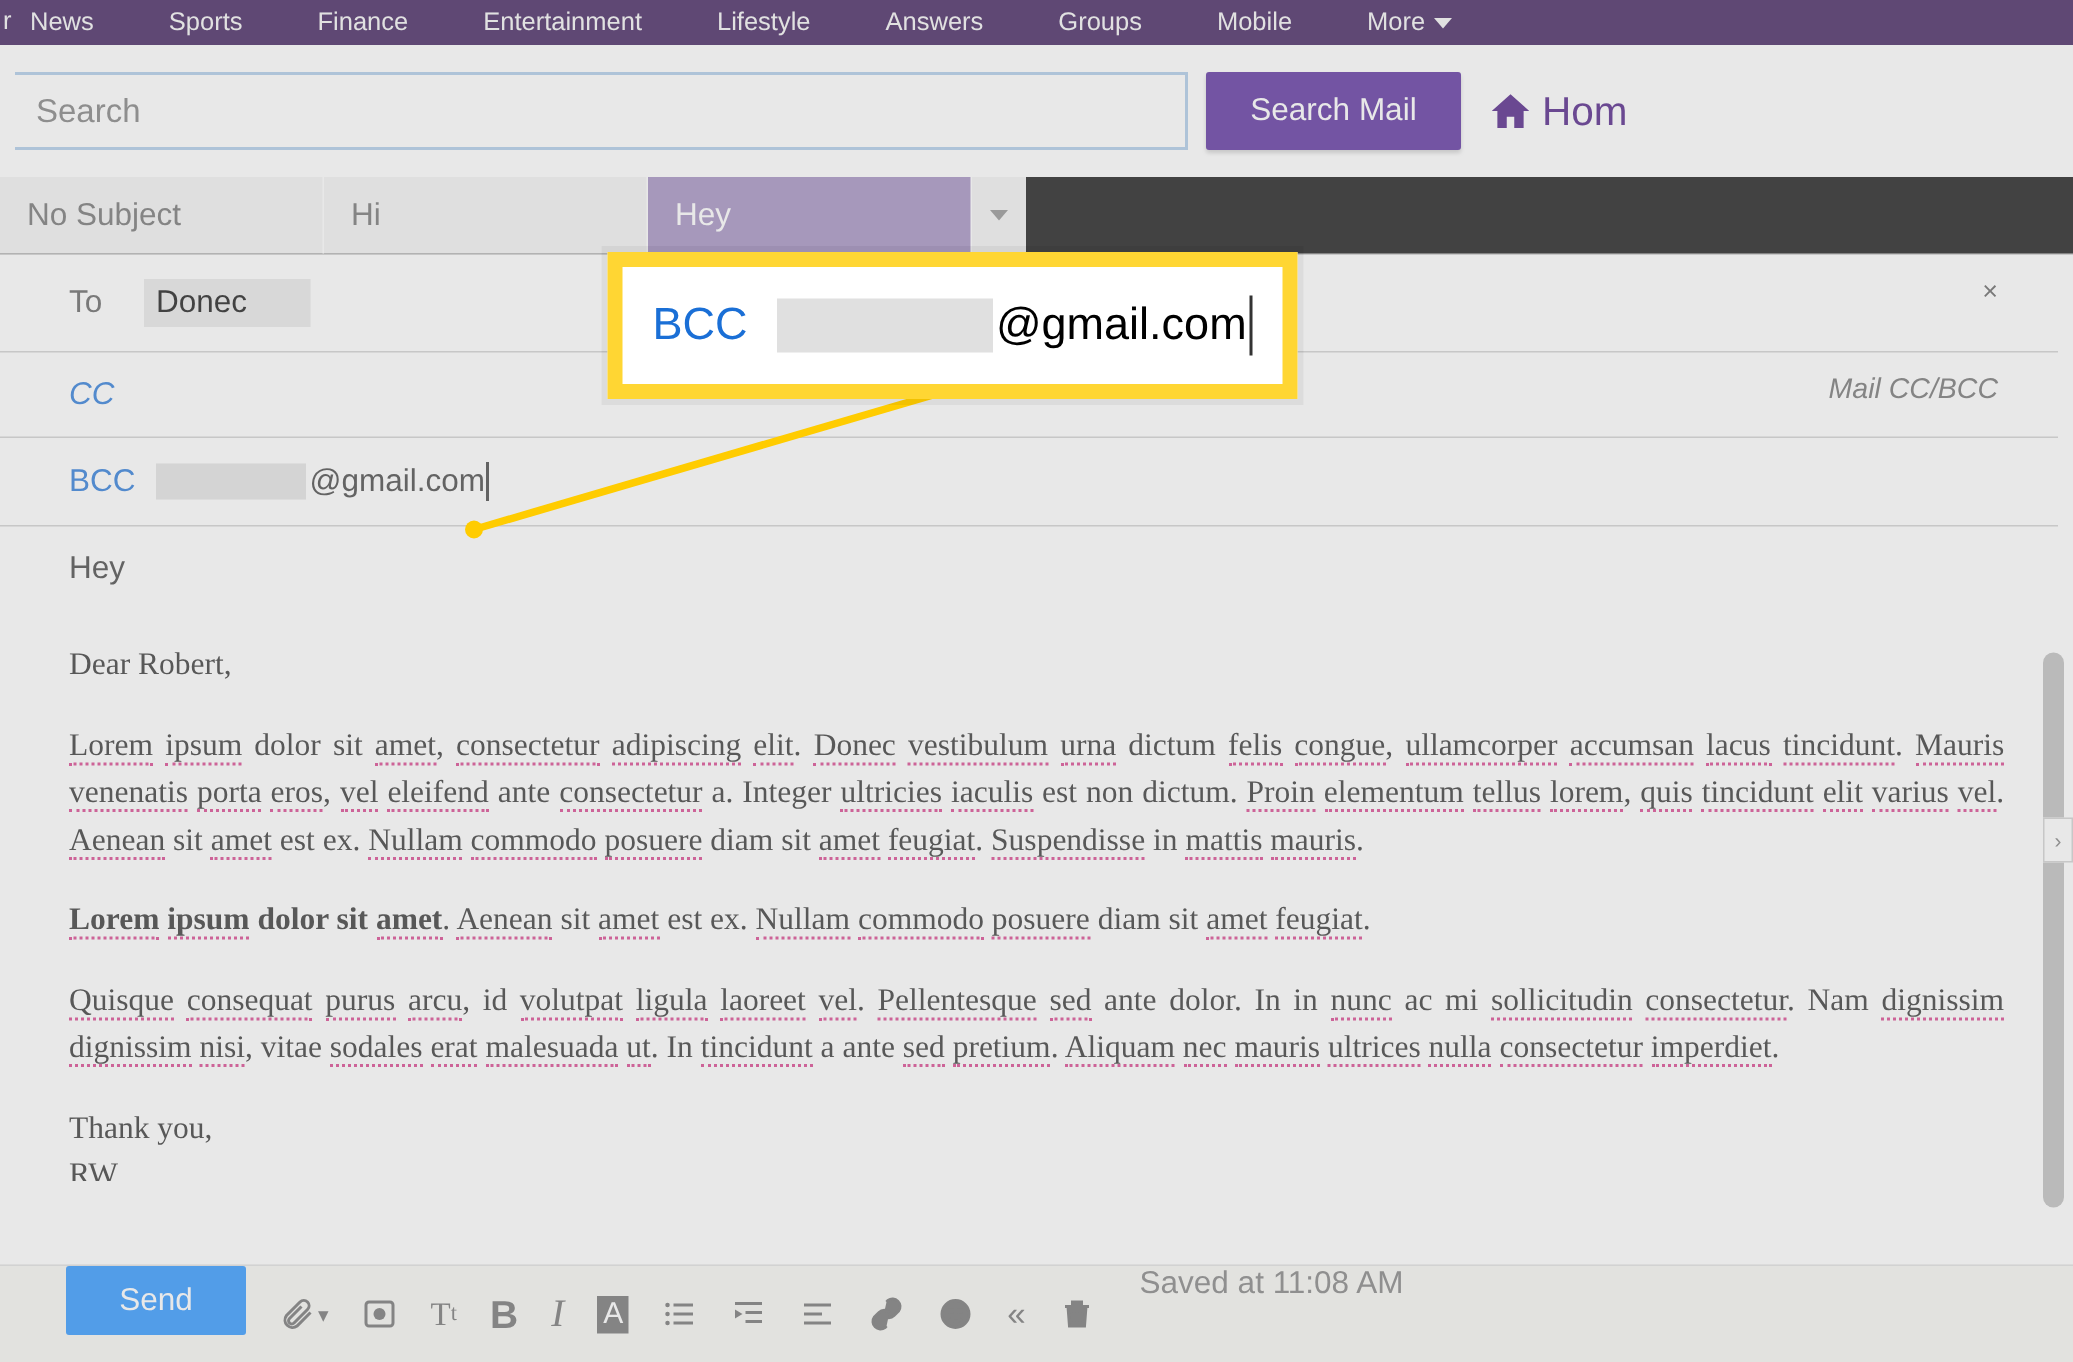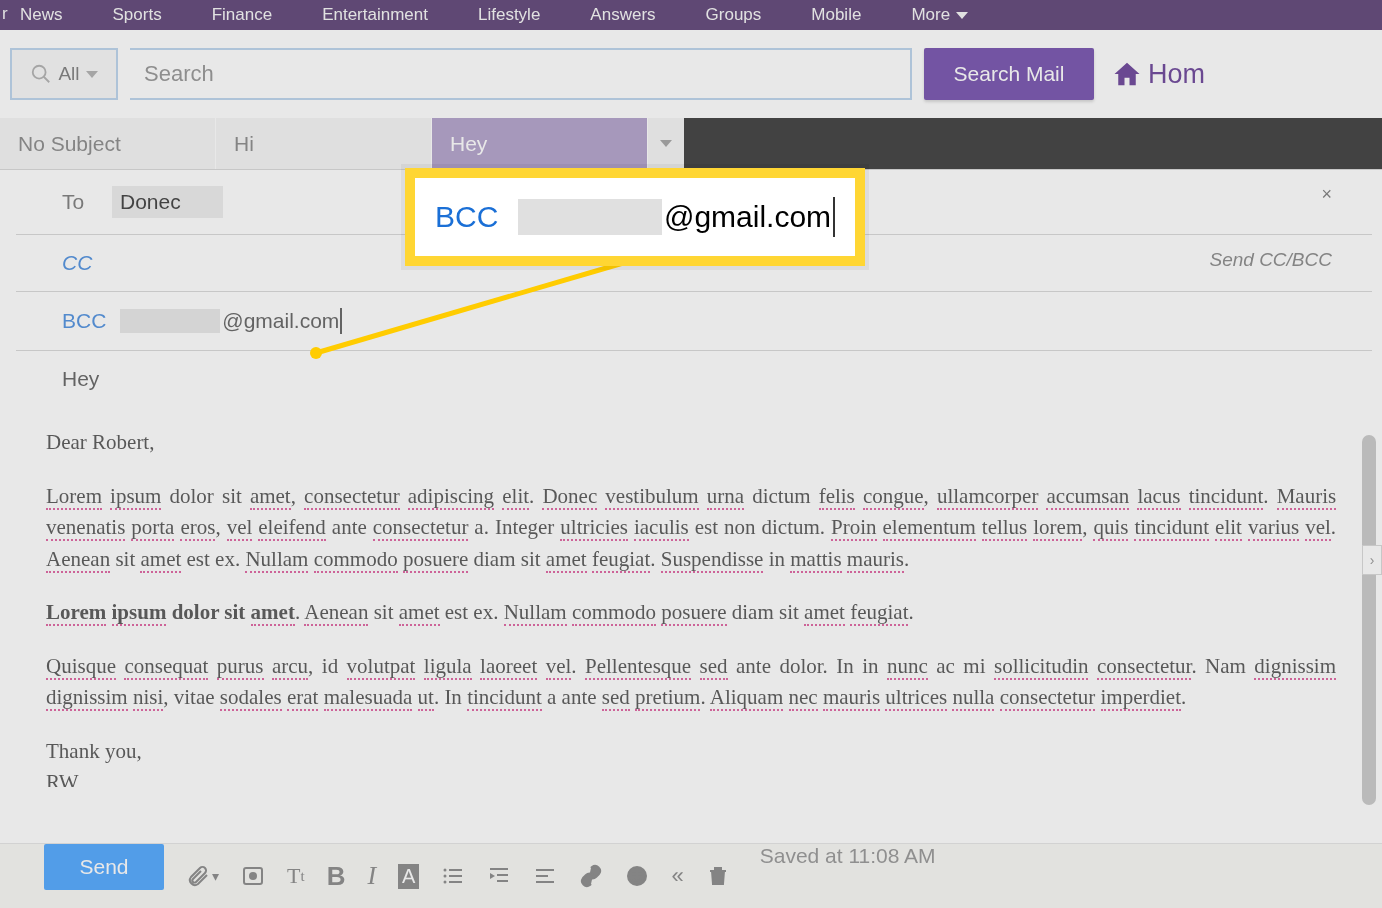--- a/index.html
+++ b/index.html
@@ -16,21 +16,21 @@
 .bluebtn { background: #4c1d95; color: #fff; border: none; height: 52px; font-size: 21px; font-weight: 500; cursor: pointer; border-radius: 2px; box-shadow: 0 2px 3px rgba(0,0,0,.2); }
 .btn-mail { width: 170px; }
 .btn-web { width: 170px; }
 .home-area { display: flex; align-items: center; gap: 6px; margin-left: 6px; color: #3e0a7a; font-size: 27px; }
 .home-area svg { width: 30px; height: 30px; fill: #3e0a7a; }
 .tabs-row { display: flex; align-items: stretch; height: 52px; background: #000000; border-bottom: 1px solid #ccc; }
 .tab { width: 216px; display: flex; align-items: center; padding: 0 18px; font-size: 21px; color: #666; border-right: 1px solid #fff; background: #f2f2f2; }
 .tab.active { background: #9a84bb; color: #fff; }
 .tab-drop { width: 36px; display: flex; align-items: center; justify-content: center; background: #f2f2f2; }
 .compose-area { padding: 0 0 0 0; }
-.row { display: flex; align-items: center; padding: 16px 46px 16px 46px; border-bottom: 1px solid #ccc; font-size: 21px; margin-left: 16px; margin-right: 10px; }
+.row { display: flex; align-items: center; padding: 16px 46px 16px 46px; border-bottom: 1px solid #ccc; font-size: 21px; margin-left: 0; margin-right: 10px; }
 .row-to { position: relative; }
 .row-to .lbl, .row-cc .lbl, .row-bcc .lbl, .row-subj .lbl { color: #555; min-width: 40px; }
 .row-cc .lbl, .row-bcc .lbl { color: #1a6fd6; }
 .recipient-pill { background: #e6e6e6; padding: 4px 42px 4px 8px; margin-left: 10px; font-size: 21px; }
 .close-x { position: absolute; right: 40px; top: 14px; font-size: 18px; color: #555; cursor: pointer; }
 .row-cc { position: relative; font-style: italic; }
 .hide-cc { position: absolute; right: 40px; top: 14px; font-size: 19px; color: #666; cursor: pointer; }
 .bcc-mask { display:inline-block; width: 100px; height: 24px; background: #e0e0e0; margin-left: 14px; margin-right: 2px; vertical-align: middle; }
 .bcc-val { font-size: 21px; color: #333; }
 .cursor { display:inline-block; width:1.5px; height:26px; background:#333; vertical-align:middle; margin-left:1px; }
@@ -66,28 +66,20 @@
   <span class="nav-item">Answers</span>
   <span class="nav-item">Groups</span>
   <span class="nav-item">Mobile</span>
   <span class="nav-item more">
       <span>More</span>
       <span class="chev-down"></span>
     </span>
 </div>
 
 <div class="searchbar">
-  <div class="search-scope">
-    <svg viewBox="0 0 24 24" fill="none" stroke="#999" stroke-width="2">
-        <circle cx="10" cy="10" r="7"></circle>
-        <line x1="15" y1="15" x2="21" y2="21"></line>
-      </svg>
-    <span>All</span>
-    <span class="chev-down" style="border-top-color:#999"></span>
-  </div>
   <input class="search-input" placeholder="Search" style="">
   <button class="bluebtn btn-mail">Search Mail</button>
   <div class="home-area">
     <svg viewBox="0 0 24 24">
         <path d="M12 3l10 9h-3v9h-5v-6h-4v6H5v-9H2z"></path>
       </svg>
     <span>Hom</span>
   </div>
 </div>
 
@@ -101,21 +93,21 @@
 </div>
 
 <div class="compose-area">
   <div class="row row-to">
     <span class="lbl">To</span>
     <span class="recipient-pill">Donec</span>
     <span class="close-x">×</span>
   </div>
   <div class="row row-cc">
     <span class="lbl">CC</span>
-    <span class="hide-cc">Send CC/BCC</span>
+    <span class="hide-cc">Mail CC/BCC</span>
   </div>
   <div class="row row-bcc">
     <span class="lbl">BCC</span>
     <span class="bcc-mask"></span>
       <span class="bcc-val">@gmail.com</span>
       <span class="cursor"></span>
   </div>
   <div class="row row-subj sep">
     <input value="Hey" style="">
   </div>

